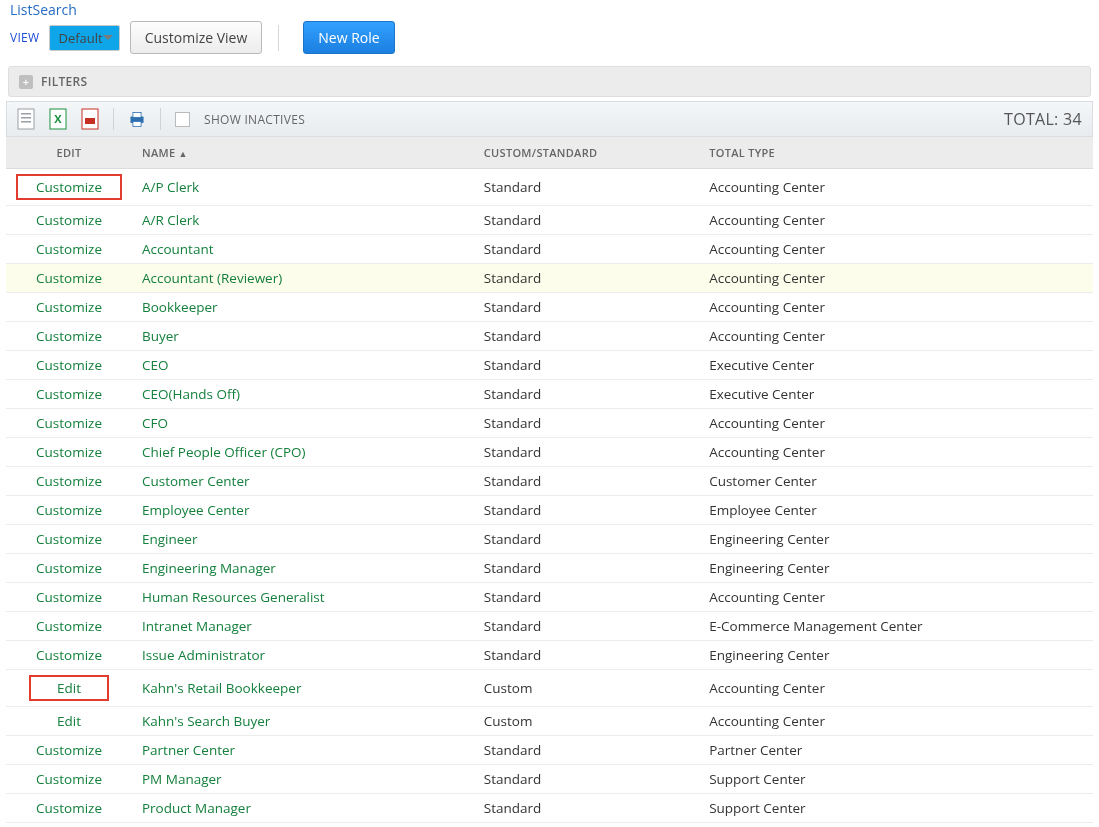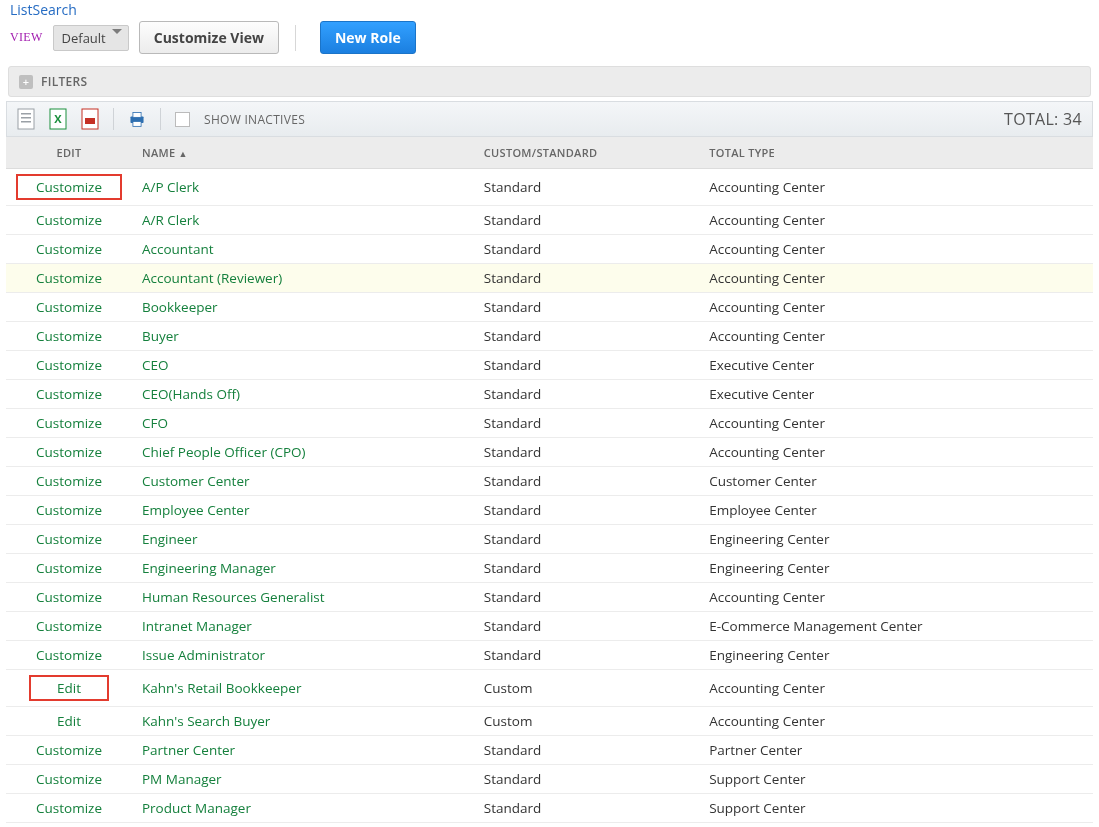--- a/index.html
+++ b/index.html
@@ -26,36 +26,36 @@
   }
   .page-icon { width: 20px; height: 26px; }
   .top-links { display: flex; font-size: 14px; }
   .top-links a { color: #266cc3; text-decoration: none; }
   .controls-row {
     display: flex;
     align-items: center;
     gap: 10px;
     padding: 2px 4px 12px 4px;
   }
-  .view-label { color: #a21caf; font-size: 12px; letter-spacing: .3px; font-family: Liberation Serif, serif; }
+  .view-label { color: #1d4ed8; font-size: 12px; letter-spacing: .3px; }
   .view-select {
-    display: inline-flex; align-items: flex-start;
-    border: 1px solid #c9c9c9; background: #e5e5e5;
+    display: inline-flex; align-items: center;
+    border: 1px solid #c9c9c9; background: #0ea5e9;
     padding: 3px 6px 3px 8px; font-size: 13px; color: #444;
-    border-radius: 2px; cursor: pointer; gap: 6px;
+    border-radius: 2px; cursor: pointer; 
   }
   .view-select .caret {
     width: 0; height: 0;
     border-left: 5px solid transparent;
     border-right: 5px solid transparent;
     border-top: 5px solid #7c7c7c;
   }
   .btn {
     display: inline-flex; align-items: center;
-    padding: 6px 14px; font-size: 14px; font-weight: 700;
+    padding: 6px 14px; font-size: 14px; font-weight: 400;
     border-radius: 3px; cursor: pointer;
   }
   .btn-grey {
     background: linear-gradient(#fdfdfd,#ececec);
     border: 1px solid #b9b9b9; color: #444;
   }
   .btn-blue {
     background: linear-gradient(#32a0ff,#1b7fe0);
     border: 1px solid #1b74c8; color: #fff; margin-left: 8px;
   }

